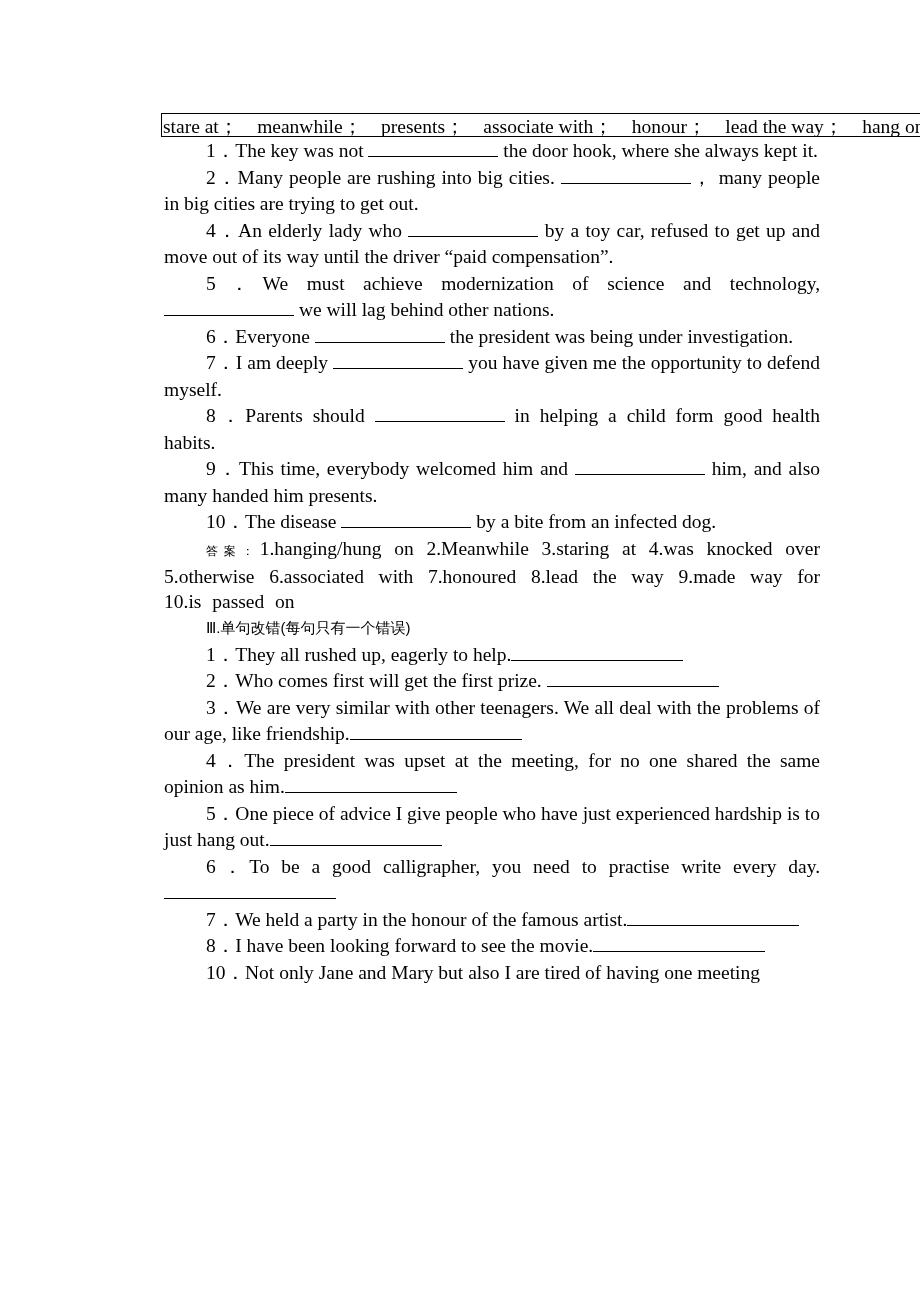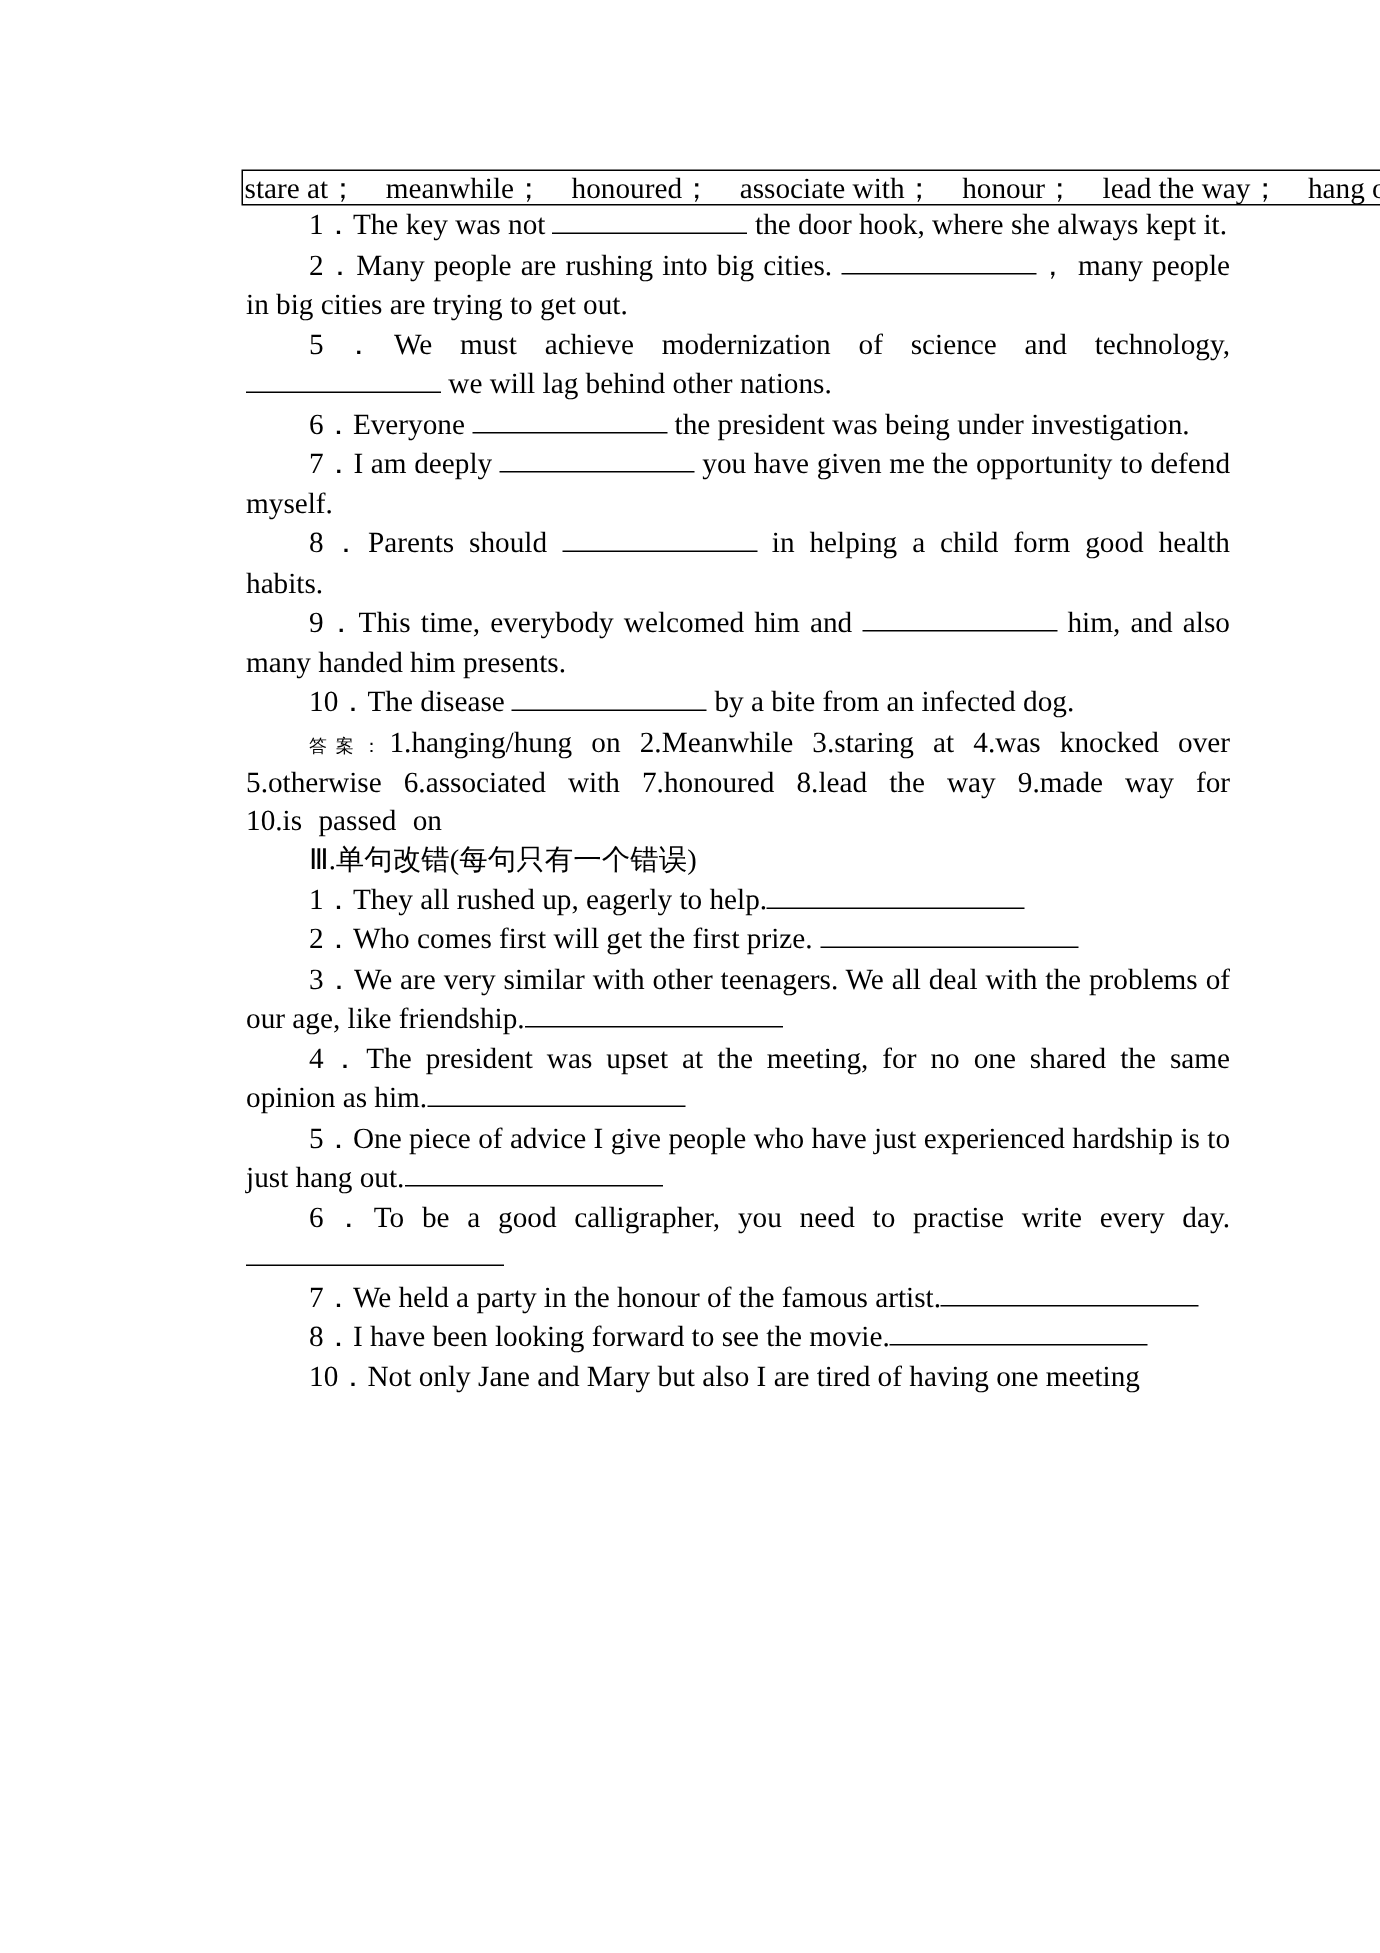--- a/index.html
+++ b/index.html
@@ -22,39 +22,40 @@
     line-height: 26.5px; text-align: justify; text-align-last: left;
     text-indent: 42px; margin: 0;
   }
   .blank {
     display: inline-block; border-bottom: 1px solid #000;
     height: 17px; vertical-align: baseline;
   }
   .b12 { width: 130px; }
   .b16 { width: 172px; }
   .ans { line-height: 25px; }
-  .sec { line-height: 28px; font-family: Liberation Serif, serif; font-size: 19px; }
+  .sec { line-height: 28px; font-family: Liberation Sans, sans-serif; font-size: 15px; }
 </style>
 </head>
 <body>
 
 <div class="wordbox">
   <span class="w">stare at；</span>
   <span class="w">meanwhile；</span>
-  <span class="w">honoured；</span>
+  <span class="w">presents；</span>
   <span class="w">associate with；</span>
   <span class="w">honour；</span>
   <span class="w">lead the way；</span>
   <span class="w">hang on</span>
 </div>
 
 <div class="page">
 
   <p class="p"><span>1．</span><span>The key was not </span><span class="blank b12"></span><span> the door hook, where she always kept it.</span></p>
   <p class="p"><span>2．</span><span>Many people are rushing into big cities. </span><span class="blank b12"></span><span>， many people in big cities are trying to get out.</span></p>
+  <p class="p"><span>4．</span><span>An elderly lady who </span><span class="blank b12"></span><span> by a toy car, refused to get up and move out of its way until the driver “paid compensation”.</span></p>
   <p class="p"><span>5．</span><span>We must achieve modernization of science and technology, </span><span class="blank b12"></span><span> we will lag behind other nations.</span></p>
   <p class="p"><span>6．</span><span>Everyone </span><span class="blank b12"></span><span> the president was being under investigation.</span></p>
   <p class="p"><span>7．</span><span>I am deeply </span><span class="blank b12"></span><span> you have given me the opportunity to defend myself.</span></p>
   <p class="p"><span>8．</span><span>Parents should </span><span class="blank b12"></span><span> in helping a child form good health habits.</span></p>
   <p class="p"><span>9．</span><span>This time, everybody welcomed him and </span><span class="blank b12"></span><span> him, and also many handed him presents.</span></p>
   <p class="p"><span>10．</span><span>The disease </span><span class="blank b12"></span><span> by a bite from an infected dog.</span></p>
 
   <p class="p ans"><span style="font-family:'DejaVu Sans',sans-serif;font-size:12px;letter-spacing:4px;">答案：</span><span style="word-spacing:6px;">1.hanging/hung on    2.Meanwhile    3.staring at    4.was knocked over    5.otherwise    6.associated with    7.honoured    8.lead the way    9.made way for    10.is passed on</span></p>
 
   <p class="p sec">Ⅲ.单句改错(每句只有一个错误)</p>

